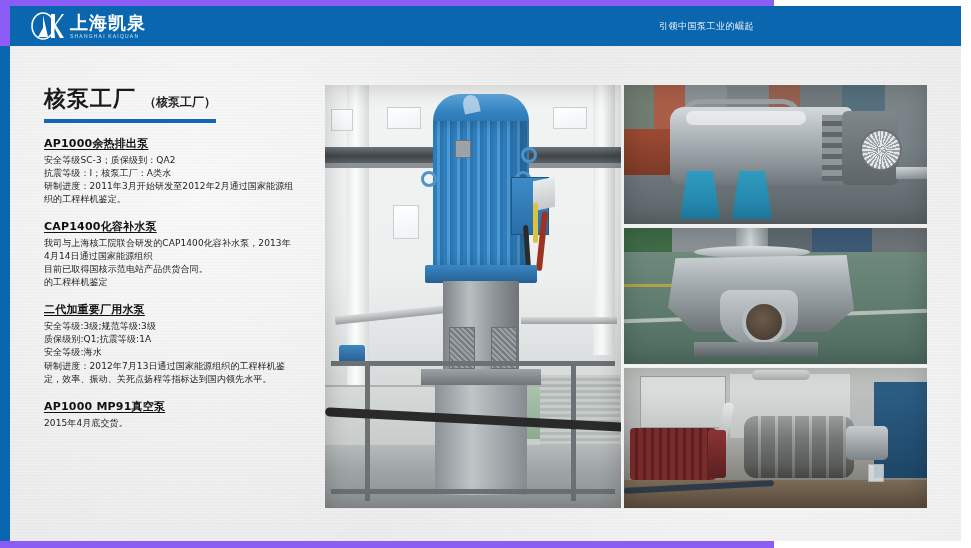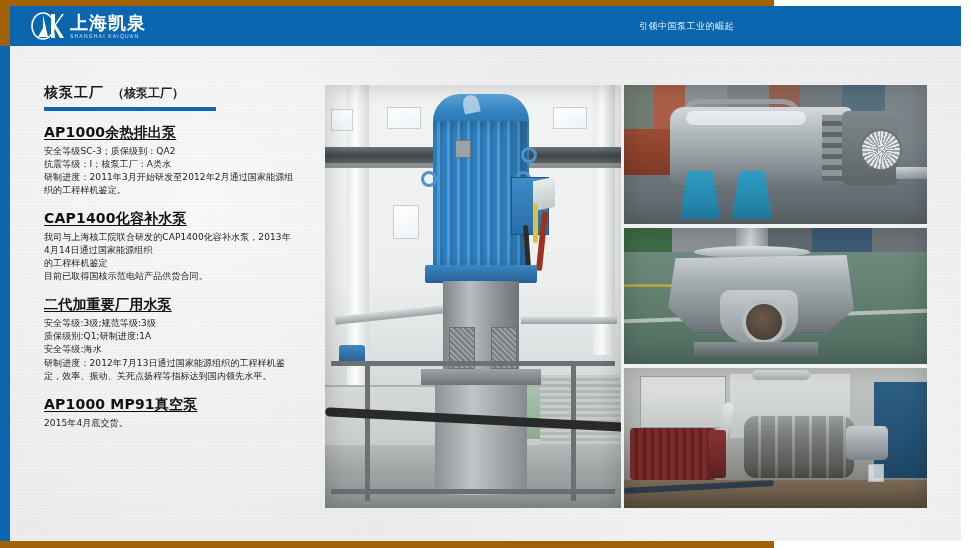--- a/index.html
+++ b/index.html
@@ -8,21 +8,21 @@
     width: 971px;
     height: 548px;
     overflow: hidden;
     font-family: "DejaVu Sans", "Liberation Sans", sans-serif;
   }
 
   .slide {
     position: relative;
     width: 774px;
     height: 548px;
-    background: #a16207;
+    background: #8b5cf6;
   }
 
   
   .page-bg {
     position: absolute;
     left: 10px; top: 46px;
     width: 951px; height: 495px;
     background-color: #e3e3e3;
     background-image:
       repeating-linear-gradient(0deg, rgba(255,255,255,0.55) 0px, rgba(255,255,255,0.0) 1px, rgba(255,255,255,0.45) 2px, rgba(0,0,0,0.035) 3px),
@@ -70,21 +70,21 @@
     font-size: 5px;
     letter-spacing: 1.2px;
     line-height: 1.0;
     margin-top: 2px;
     font-family: "Liberation Sans", sans-serif;
   }
   .logo-text-col { display: flex; flex-direction: column; justify-content: center; }
 
   .header-slogan {
     position: absolute;
-    right: 40px; top: 6px;
+    right: 20px; top: 6px;
     height: 40px;
     display: flex;
     align-items: center;
     color: #eaf3fb;
     font-size: 9px;
     letter-spacing: 0.5px;
   }
 
   
   .content-left {
@@ -92,40 +92,40 @@
     left: 44px; top: 84px;
     width: 272px;
   }
 
   .title-row {
     display: flex;
     align-items: baseline;
     gap: 8px;
   }
   .title-main {
-    font-size: 14px;
+    font-size: 22px;
     font-weight: bold;
     color: #1a1a1a;
     letter-spacing: 1px;
   }
   .title-sub {
     font-size: 12px;
     font-weight: bold;
     color: #222222;
   }
   .title-rule {
     margin-top: 5px;
     width: 172px;
     height: 4px;
     background: #1565b5;
   }
 
   .sec { margin-top: 13px; }
   .sec-head {
-    font-size: 14px;
+    font-size: 11px;
     font-weight: bold;
     color: #111111;
     text-decoration: underline;
     text-underline-offset: 2px;
     letter-spacing: 0.2px;
     margin-bottom: 3px;
   }
   .sec-line {
     font-size: 9px;
     color: #1c1c1c;
@@ -494,28 +494,28 @@
       <div class="sec-line">安全等级SC-3；质保级到：QA2</div>
       <div class="sec-line">抗震等级：Ⅰ；核泵工厂：A类水</div>
       <div class="sec-line">研制进度：2011年3月开始研发至2012年2月通过国家能源组</div>
       <div class="sec-line">织的工程样机鉴定。</div>
     </div>
 
     <div class="sec">
       <div class="sec-head">CAP1400化容补水泵</div>
       <div class="sec-line">我司与上海核工院联合研发的CAP1400化容补水泵，2013年</div>
       <div class="sec-line">4月14日通过国家能源组织</div>
+      <div class="sec-line">目前已取得国核示范电站产品供货合同。</div>
       <div class="sec-line">的工程样机鉴定</div>
-      <div class="sec-line">目前已取得国核示范电站产品供货合同。</div>
     </div>
 
     <div class="sec">
       <div class="sec-head">二代加重要厂用水泵</div>
       <div class="sec-line">安全等级:3级;规范等级:3级</div>
-      <div class="sec-line">质保级别:Q1;研制进度:1A</div>
+      <div class="sec-line">质保级别:Q1;抗震等级:1A</div>
       <div class="sec-line">安全等级:海水</div>
       <div class="sec-line">研制进度：2012年7月13日通过国家能源组织的工程样机鉴</div>
       <div class="sec-line">定，效率、振动、关死点扬程等指标达到国内领先水平。</div>
     </div>
 
     <div class="sec">
       <div class="sec-head">AP1000 MP91真空泵</div>
       <div class="sec-line">2015年4月底交货。</div>
     </div>
   </div>

